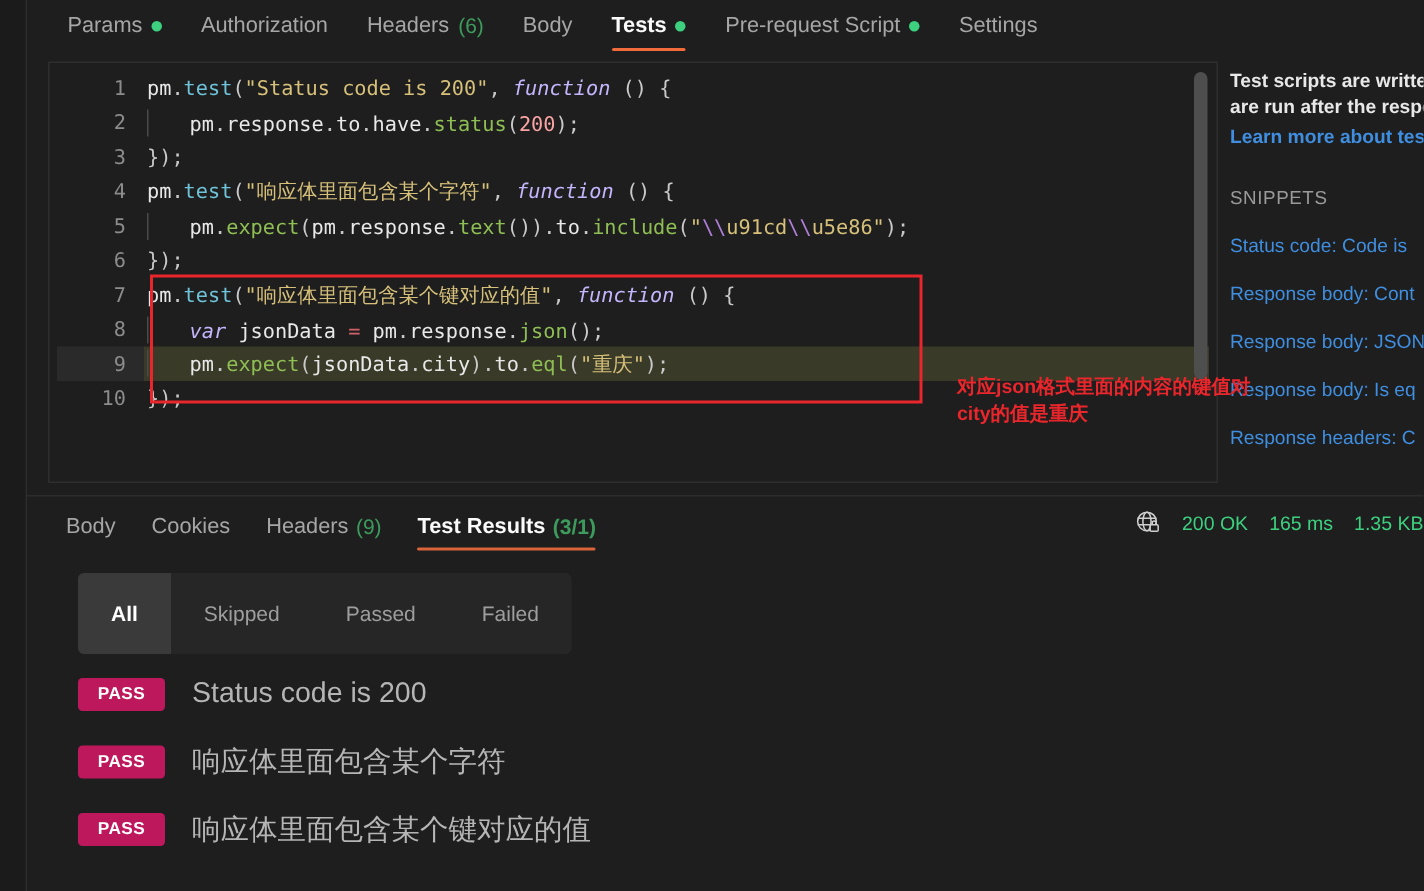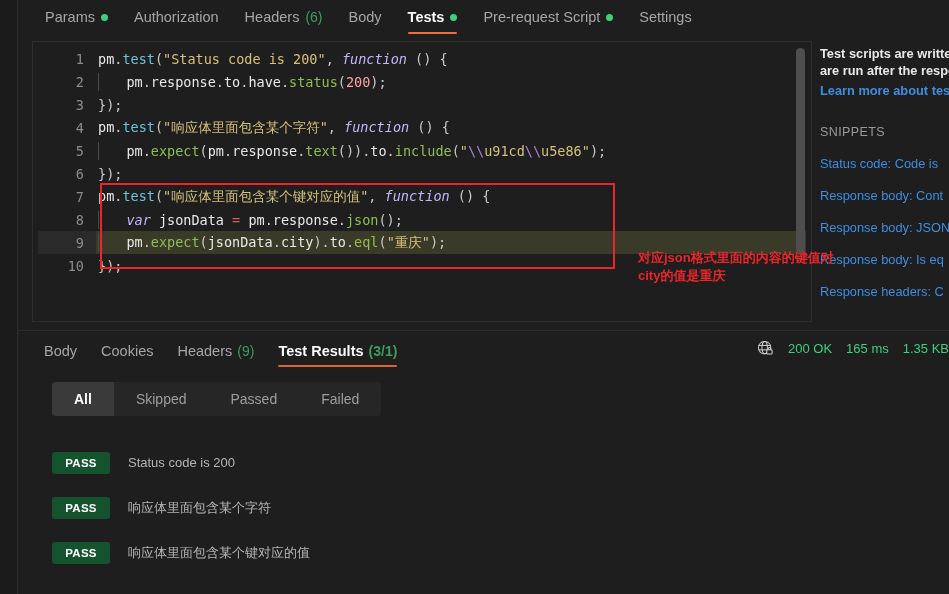--- a/index.html
+++ b/index.html
@@ -159,38 +159,38 @@
     font-size: 13px; color: #3dd07f;
   }
   .meta .lockglobe { color: #cfcfcf; display: flex; align-items: center; }
 
   
   .pills {
     position: absolute; left: 34px; top: 382px;
     display: flex; background: #262626; border-radius: 4px; overflow: hidden;
   }
   .pill {
-    padding: 9px 22px; font-size: 14px; color: #9e9e9e; cursor: pointer;
+    padding: 19px 22px; font-size: 14px; color: #9e9e9e; cursor: pointer;
     white-space: nowrap;
   }
   .pill.active { background: #3a3a3a; color: #ffffff; font-weight: bold; }
 
   
   .results { position: absolute; left: 34px; top: 440px; width: 600px; }
   .result-row {
     display: flex; align-items: center; height: 45px;
   }
   .badge {
-    width: 58px; height: 22px; border-radius: 3px; background: #14532d;
+    width: 58px; height: 22px; border-radius: 3px; background: #be185d;
     color: #ffffff; font-size: 11.5px; font-weight: bold;
     display: flex; align-items: center; justify-content: center;
     letter-spacing: .3px;
   }
   .result-label {
-    margin-left: 18px; font-size: 13px; color: #b5b5b5;
+    margin-left: 18px; font-size: 19px; color: #b5b5b5;
   }
 </style>
 </head>
 <body>
 
 <div class="left-rail"></div>
 
 <div class="main">
 
   <div class="tabbar">

